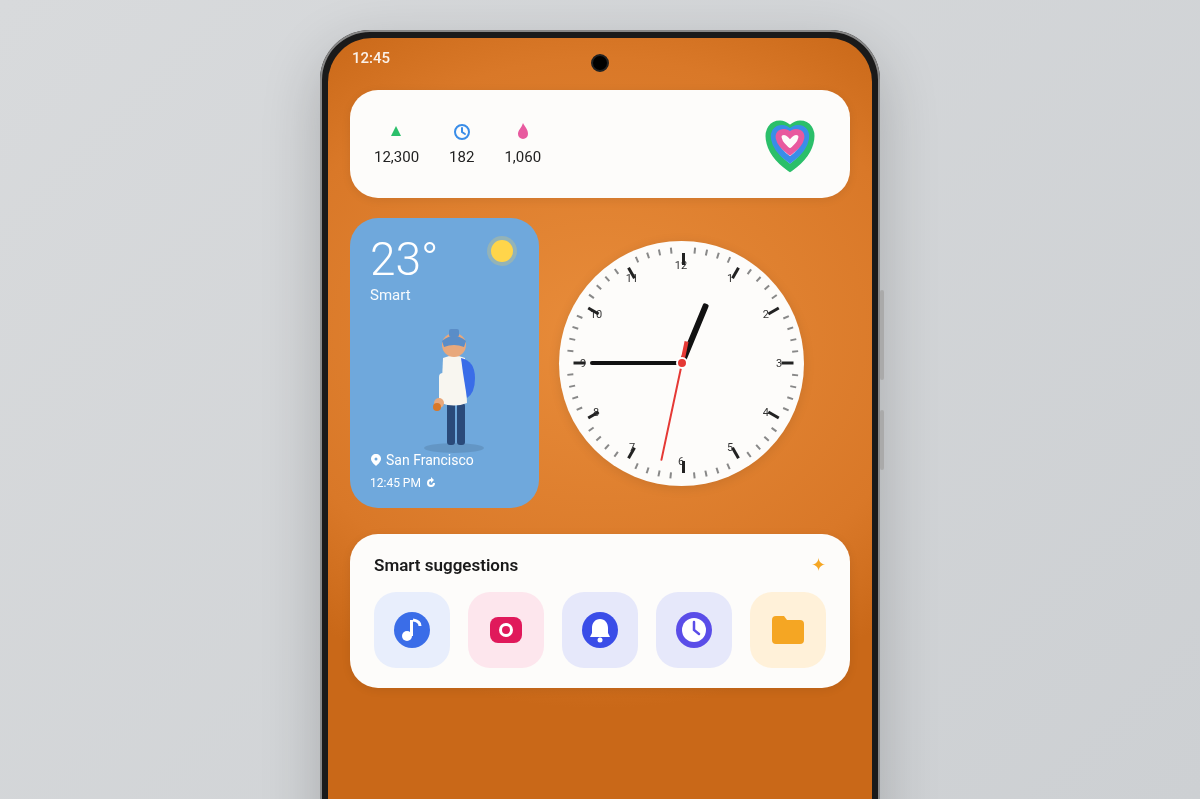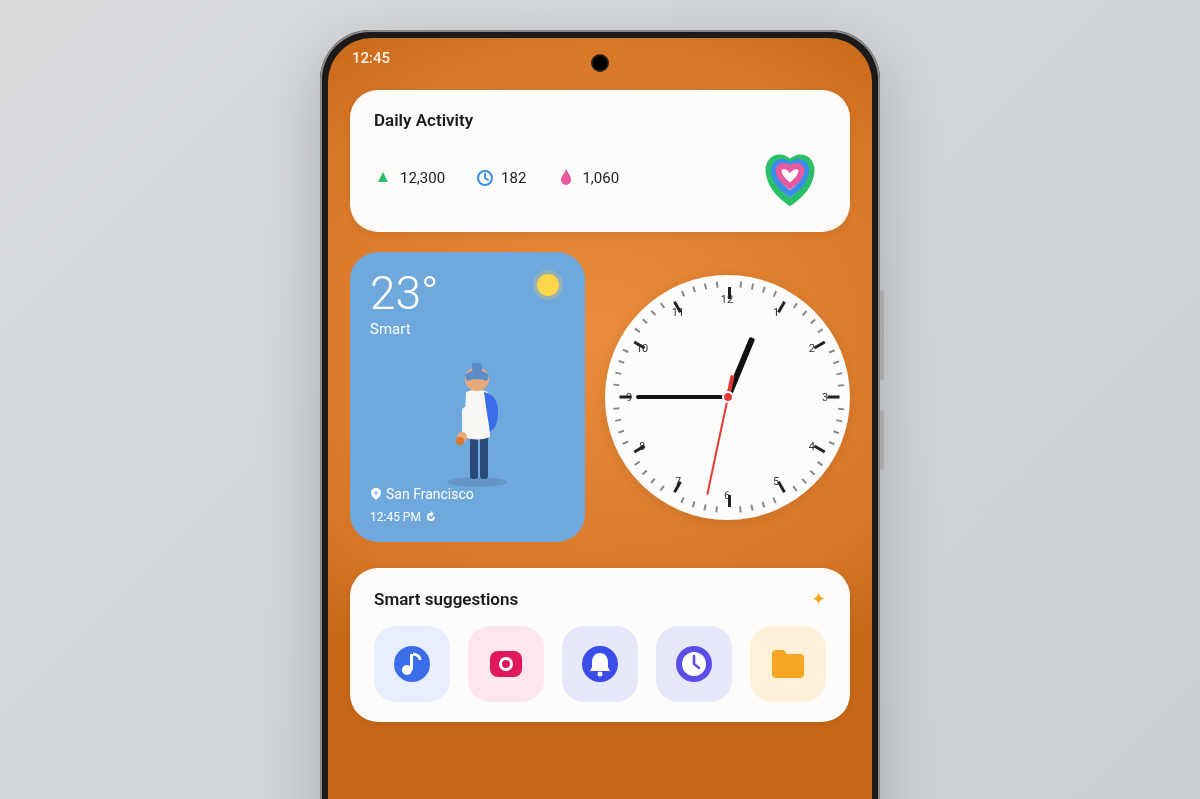--- a/index.html
+++ b/index.html
@@ -32,29 +32,29 @@
   }
   .statusbar { position: absolute; top: 0; left: 0; right: 0; height: 40px; display: flex; align-items: center; padding: 0 24px; text-align: center; }
   .sb-time { color: rgba(255,255,255,.9); font-size: 15px; font-weight: 500; }
   .camera { position: absolute; top: 16px; left: 50%; transform: translateX(-50%); width: 18px; height: 18px; background: #000; border-radius: 50%; border: 2px solid #222; }
   .content { position: absolute; top: 52px; left: 22px; right: 22px; bottom: 0; display: flex; flex-direction: column; gap: 20px; }
 
   
   .card { background: #fdfcfa; border-radius: 28px; padding: 20px 24px; box-shadow: 0 2px 10px rgba(0,0,0,.08); }
   .da-title { font-size: 17px; font-weight: 600; color: #1a1a1a; margin-bottom: 14px; }
   .da-row { display: flex; gap: 30px; align-items: center; }
-  .da-metric { display: flex; flex-direction: row; align-items: center; gap: 6px; }
+  .da-metric { display: flex; flex-direction: column; align-items: center; gap: 6px; }
   .da-metric .ico { width: 20px; height: 20px; display: flex; align-items: center; justify-content: center; }
   .da-metric .val { font-size: 15px; color: #222; }
   .da-heart { margin-left: auto; }
 
   
   .mid { display: flex; gap: 20px; align-items: center; }
   .weather {
-    width: 235px; height: 290px;
+    width: 189px; height: 290px;
     background: #6fa8dc;
     border-radius: 28px;
     color: #fff; position: relative;
     padding: 18px 20px;
   }
   .w-temp { font-size: 46px; font-weight: 300; line-height: 1; }
   .w-cond { font-size: 15px; margin-top: 4px; opacity: .95; }
   .w-sun { position: absolute; top: 22px; right: 26px; width: 22px; height: 22px; background: #ffd54a; border-radius: 50%; box-shadow: 0 0 0 4px rgba(255,213,74,.25); }
   .w-person { position: absolute; top: 85px; left: 50%; transform: translateX(-40%); }
   .w-loc { position: absolute; bottom: 40px; left: 20px; font-size: 14px; display: flex; align-items: center; gap: 4px; }
@@ -90,21 +90,20 @@
   <div class="side-btn b2"></div>
   <div class="screen">
     <div class="statusbar">
       <span class="sb-time">12:45</span>
     </div>
     <div class="camera"></div>
 
     <div class="content">
 
       <div class="card">
-        <div class="da-title">Daily Activity</div>
         <div class="da-row">
           <div class="da-metric">
             <span class="ico">
               <svg width="20" height="20" viewBox="0 0 20 20">
                   <path d="M4 14 L9 4 L14 14 Z" fill="#2bbf6a"></path>
                 </svg>
             </span>
             <span class="val">12,300</span>
           </div>
           <div class="da-metric">

